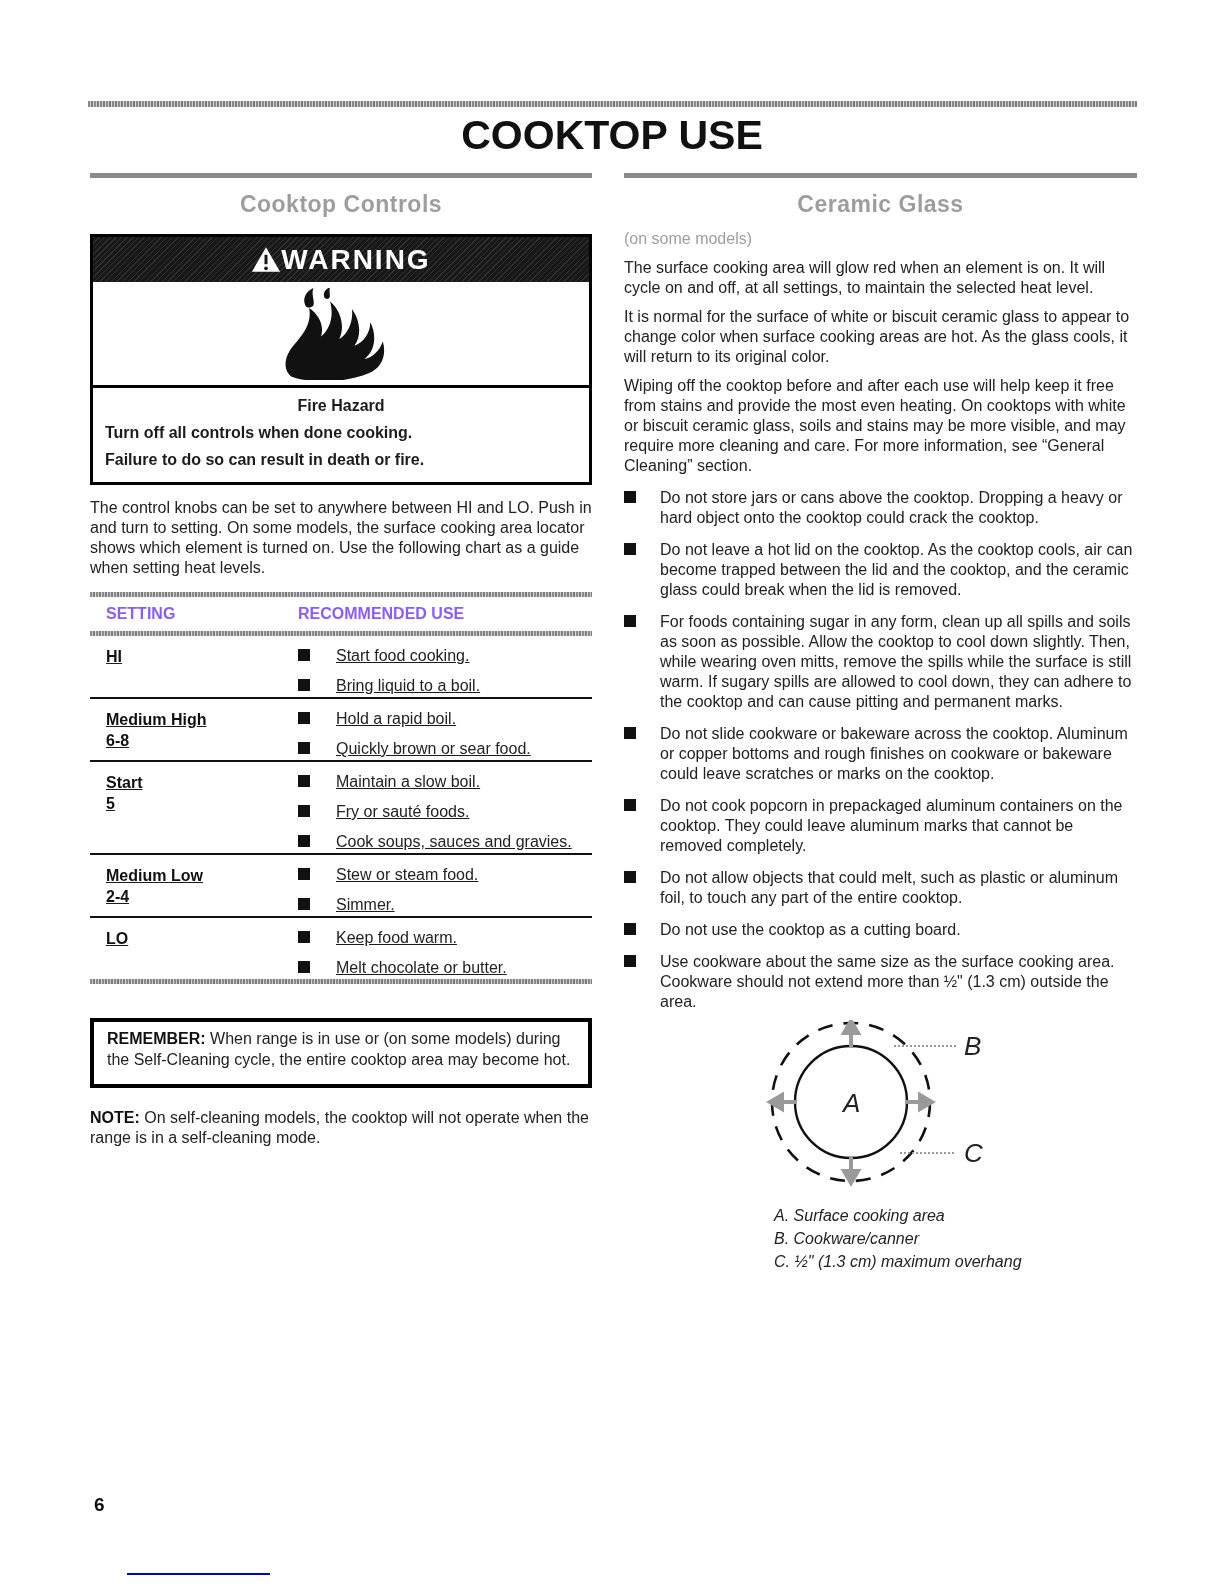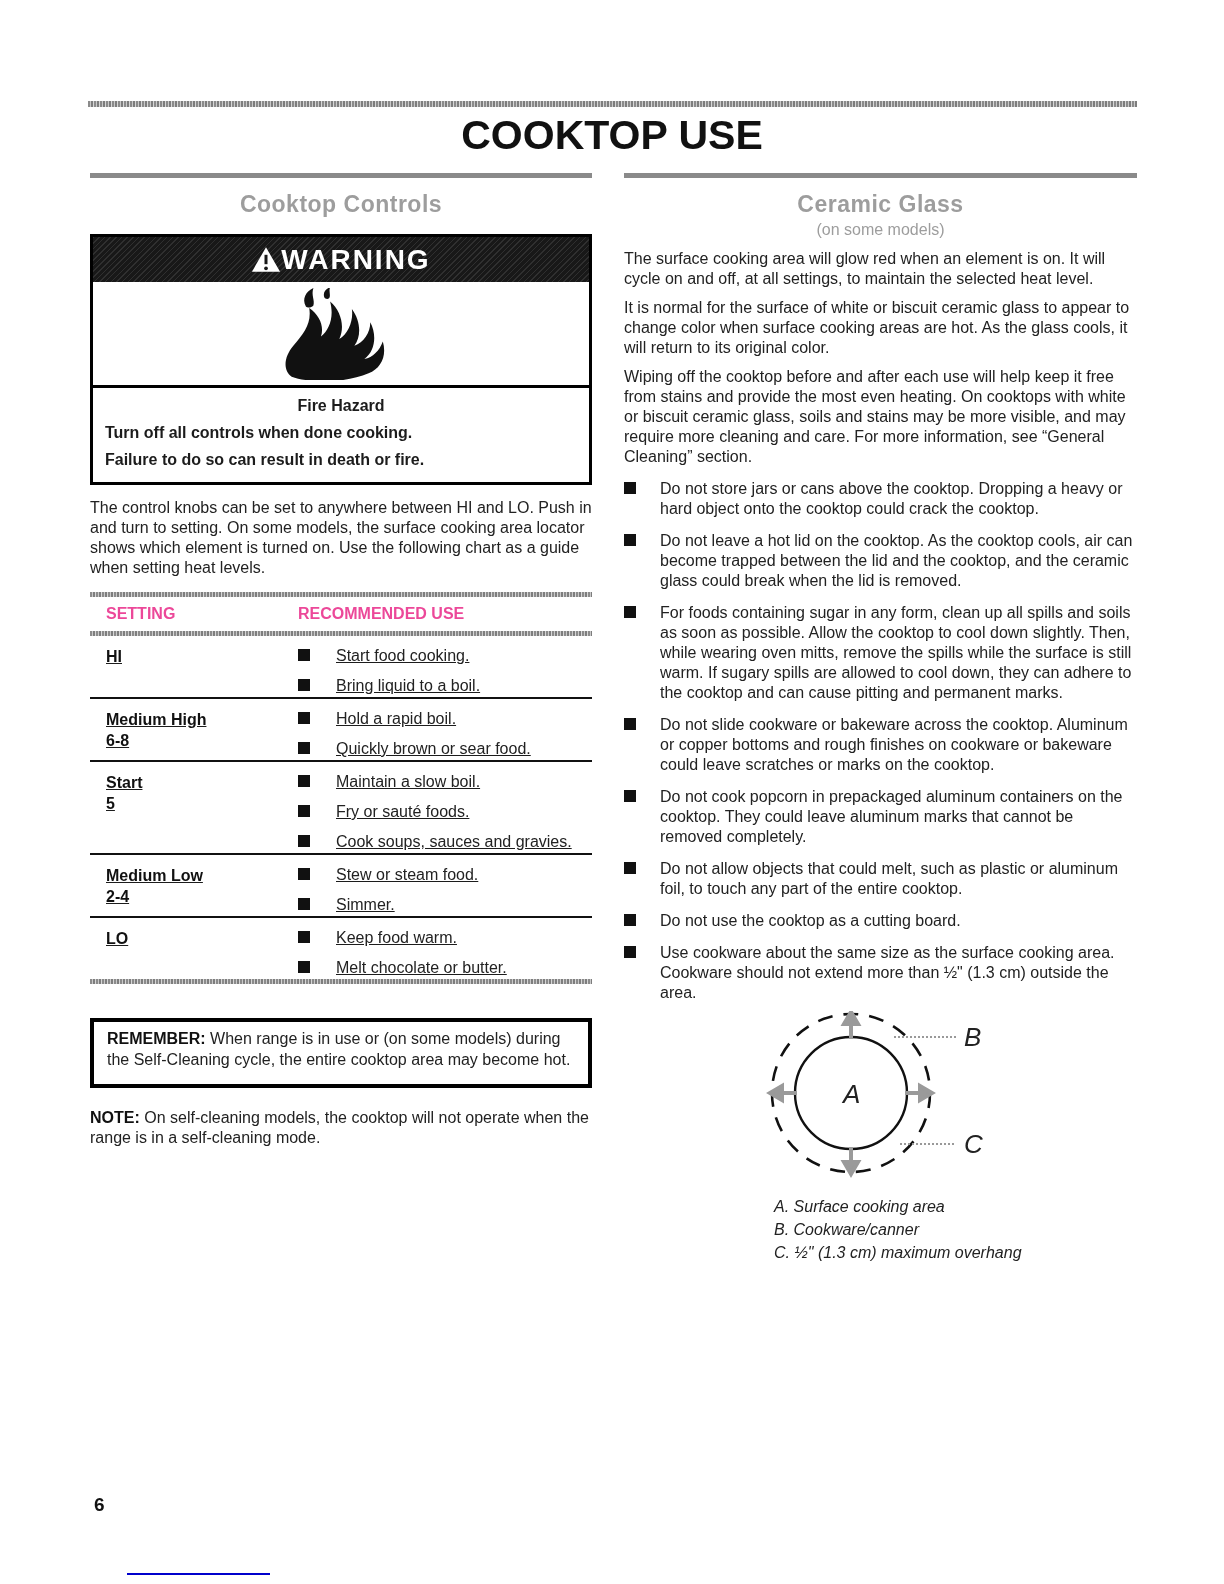--- a/index.html
+++ b/index.html
@@ -23,21 +23,21 @@
   }
   .col { position: absolute; top: 173px; }
   .col-left  { left: 90px;  width: 502px; }
   .col-right { left: 624px; width: 513px; }
   .col-rule { height: 5px; background: #8a8a8a; }
   .section-heading {
     margin-top: 13px; text-align: center;
     color: #9d9d9d; font-size: 23px; font-weight: bold; letter-spacing: .5px;
   }
   .section-subheading {
-    margin-top: 3px; text-align: center;
+    margin-top: 12px; text-align: left;
     color: #9d9d9d; font-size: 16px;
   }
   
   .warning-box { margin-top: 16px; border: 3px solid #000; background: #fff; }
   .warning-header {
     height: 45px; display: flex; align-items: center; justify-content: center; gap: 0;
     background-color: #181818;
     background-image: repeating-linear-gradient(135deg, rgba(255,255,255,.10) 0 1px, transparent 1px 4px);
     color: #fff; font-size: 28px; font-weight: bold; letter-spacing: 2px;
   }
@@ -49,21 +49,21 @@
   .warning-hazard { text-align: center; font-weight: bold; font-size: 16px; }
   .warning-line { font-weight: bold; font-size: 16px; margin-top: 9px; }
   
   .para { margin-top: 13px; font-size: 16px; line-height: 20px; color: #222; }
   .b { font-weight: bold; color: #111; }
   
   .spec-table { margin-top: 14px; }
   .tbl-rule { height: 5px; }
   .tbl-header {
     display: grid; grid-template-columns: 192px 1fr;
-    padding: 8px 0 8px 16px; font-weight: bold; font-size: 16px; color: #ec4899;
+    padding: 8px 0 8px 16px; font-weight: bold; font-size: 16px; color: #8b5cf6;
   }
   .tbl-row {
     display: grid; grid-template-columns: 192px 1fr;
     padding: 10px 0 2px 16px; border-bottom: 2px solid #111; text-decoration: underline;
   }
   .tbl-row.last { border-bottom: none; }
   .setting-cell { font-weight: bold; font-size: 16px; line-height: 21px; color: #111; }
   .use-item { display: flex; margin-top: 11px; }
   .use-item:first-child { margin-top: 0; }
   .sq { width: 12px; height: 12px; background: #111; flex: none; margin-top: 3px; }

